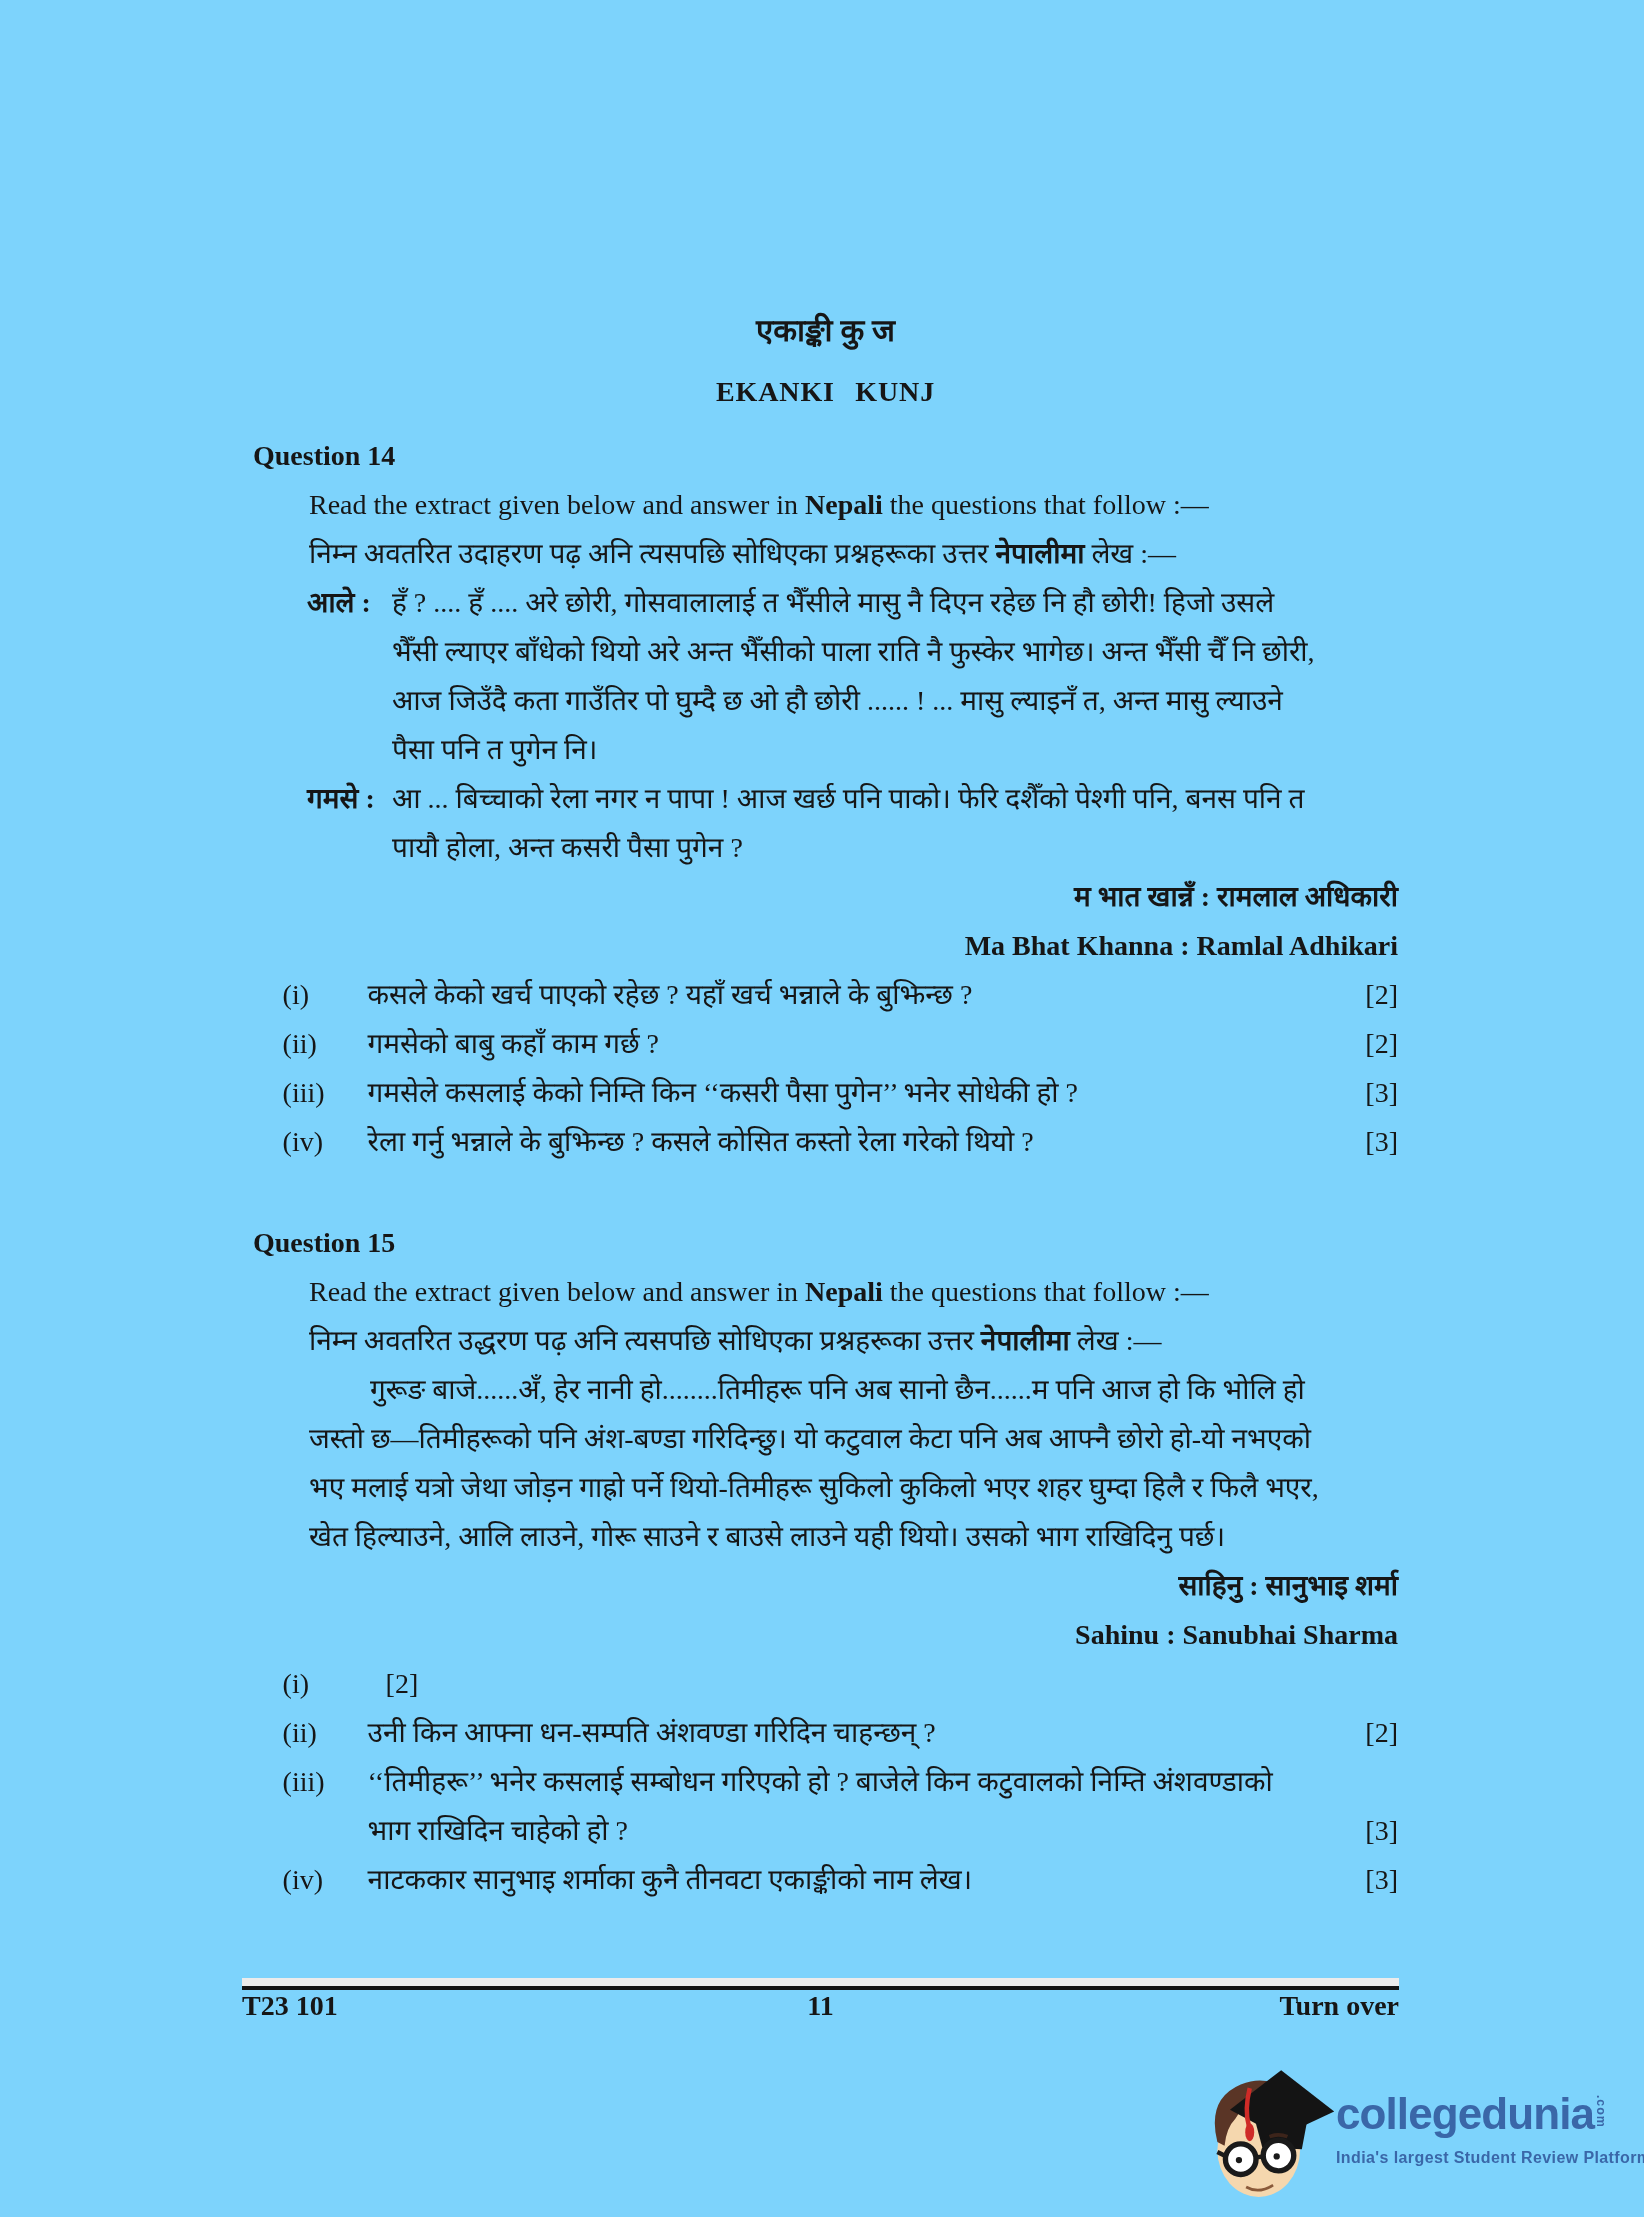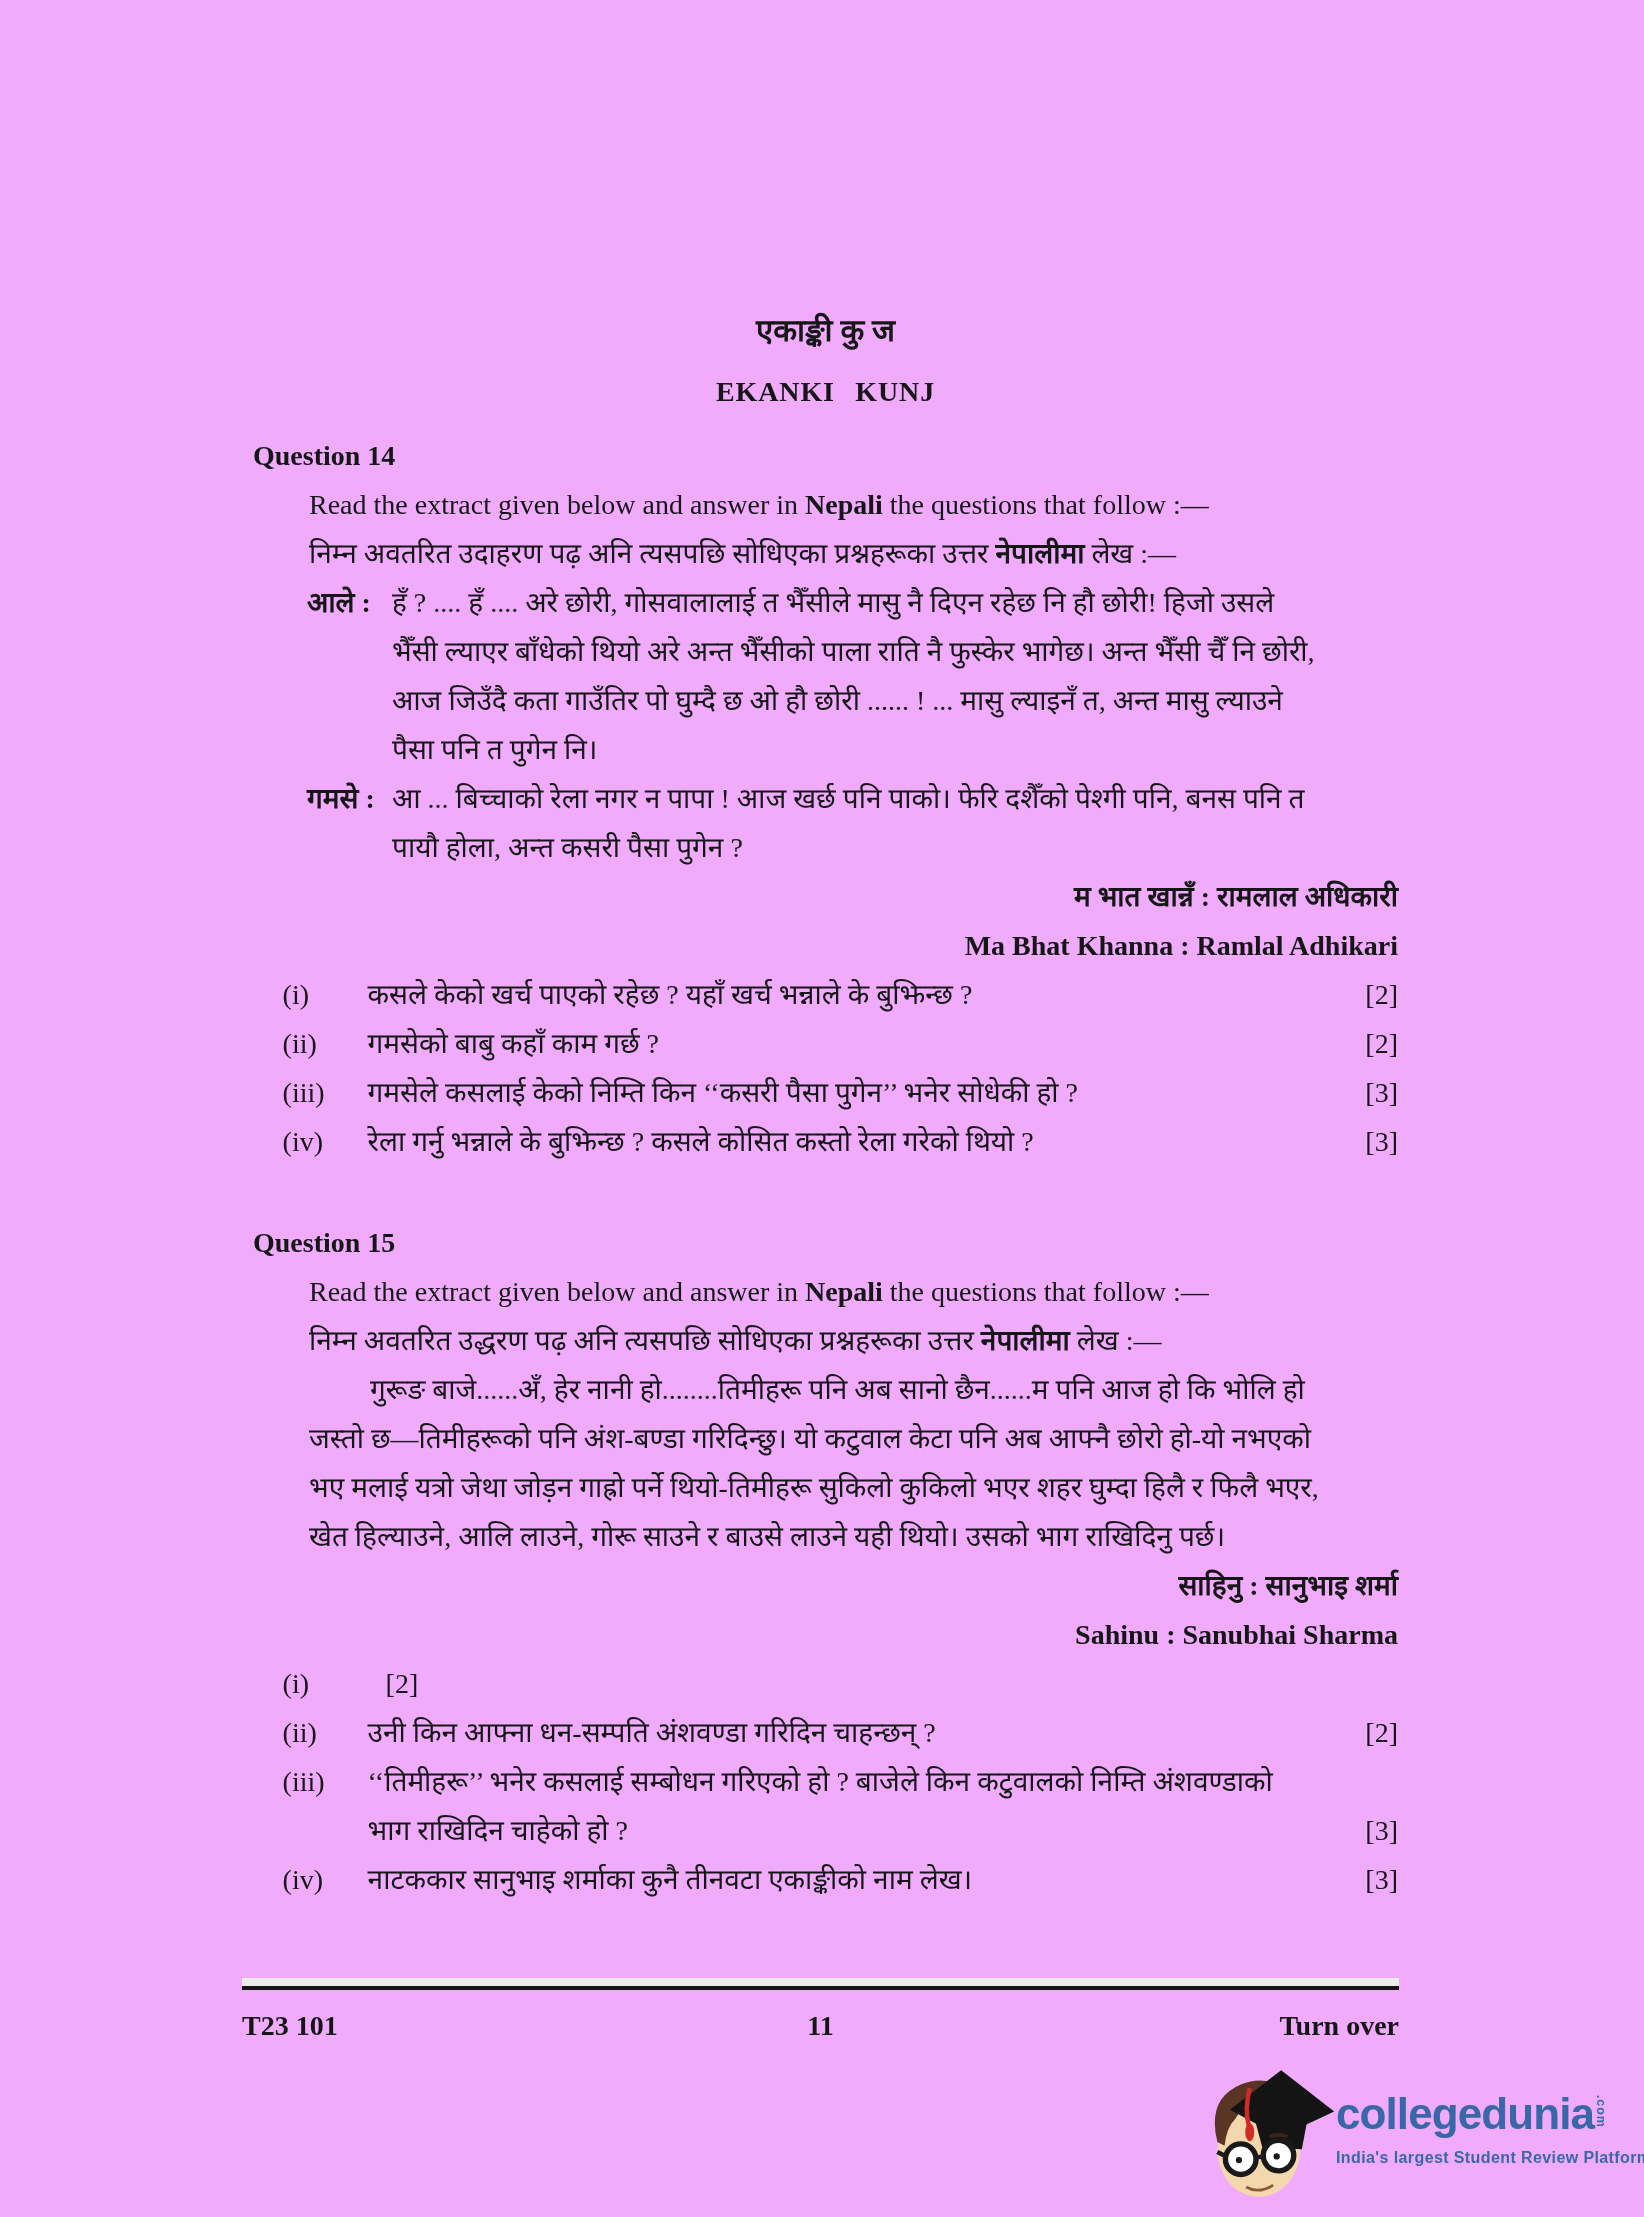--- a/index.html
+++ b/index.html
@@ -1,19 +1,19 @@
 <!DOCTYPE html>
 <html style="font-size:14.3px"><head>
 <meta charset="utf-8">
 <style>
   html,body { margin:0; padding:0; background:#888; }
   .page {
     position:relative;
     width:1644px; height:2217px;
-    background:#f0abfc;
+    background:#7dd3fc;
     color:#161616;
     font-family:"Liberation Serif","DejaVu Serif",serif;
     overflow:hidden;
   }
   .content {
     position:absolute;
     left:253px; top:306px;
     width:1145px;
     font-size:28px;
     line-height:49px;
@@ -64,21 +64,21 @@
     left:242px; right:245px; top:1986px;
     border-top:4.5px solid #141414;
     box-shadow:0 -8px 0 0 #ececec;
   }
   .footer-row {
     position:relative;
     display:flex;
     justify-content:space-between;
     font-weight:bold;
     font-size:28px;
-    padding-top:20px;
+    padding-top:0;
   }
   .footer-center {
     position:absolute;
     left:50%;
     transform:translateX(-50%);
   }
   .logo {
     position:absolute;
     right:15px; bottom:12.5px;
     width:435px; height:142px;

